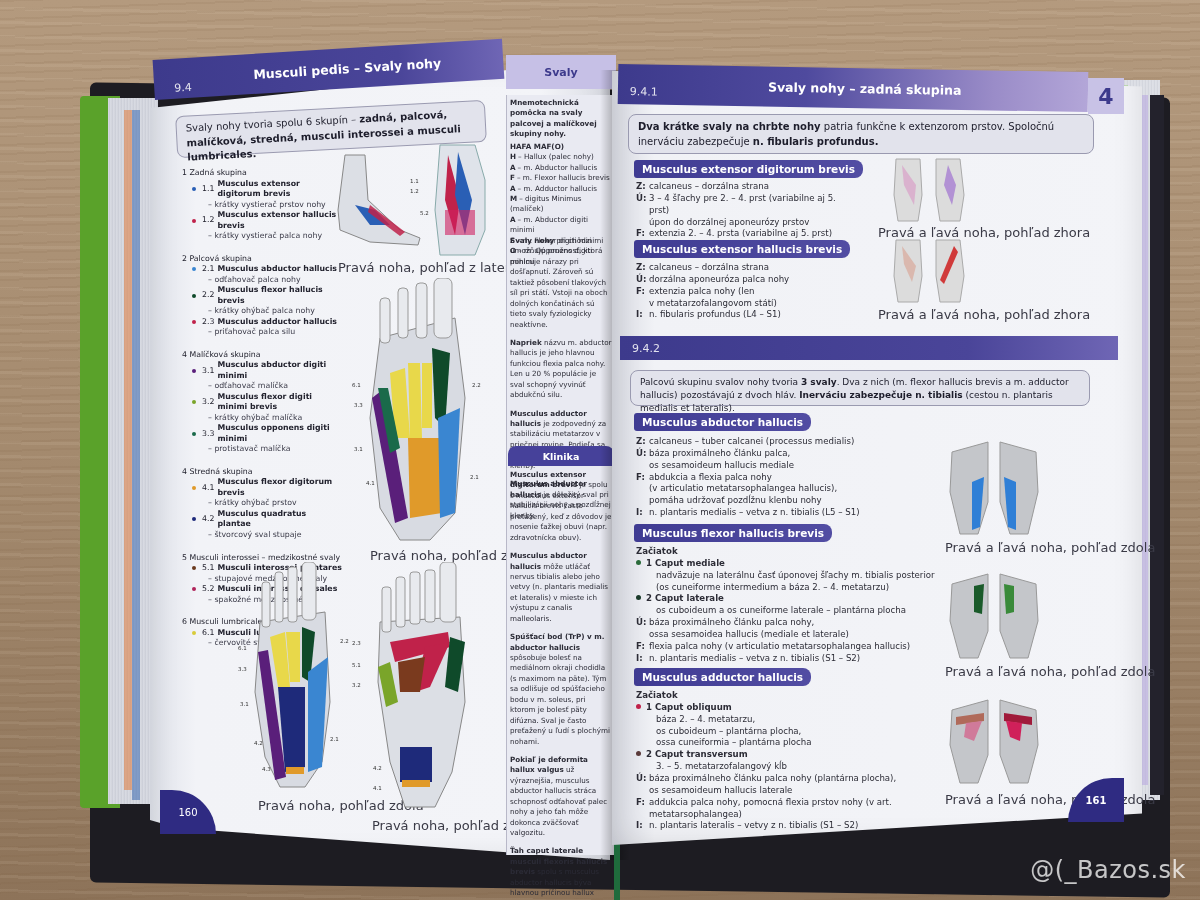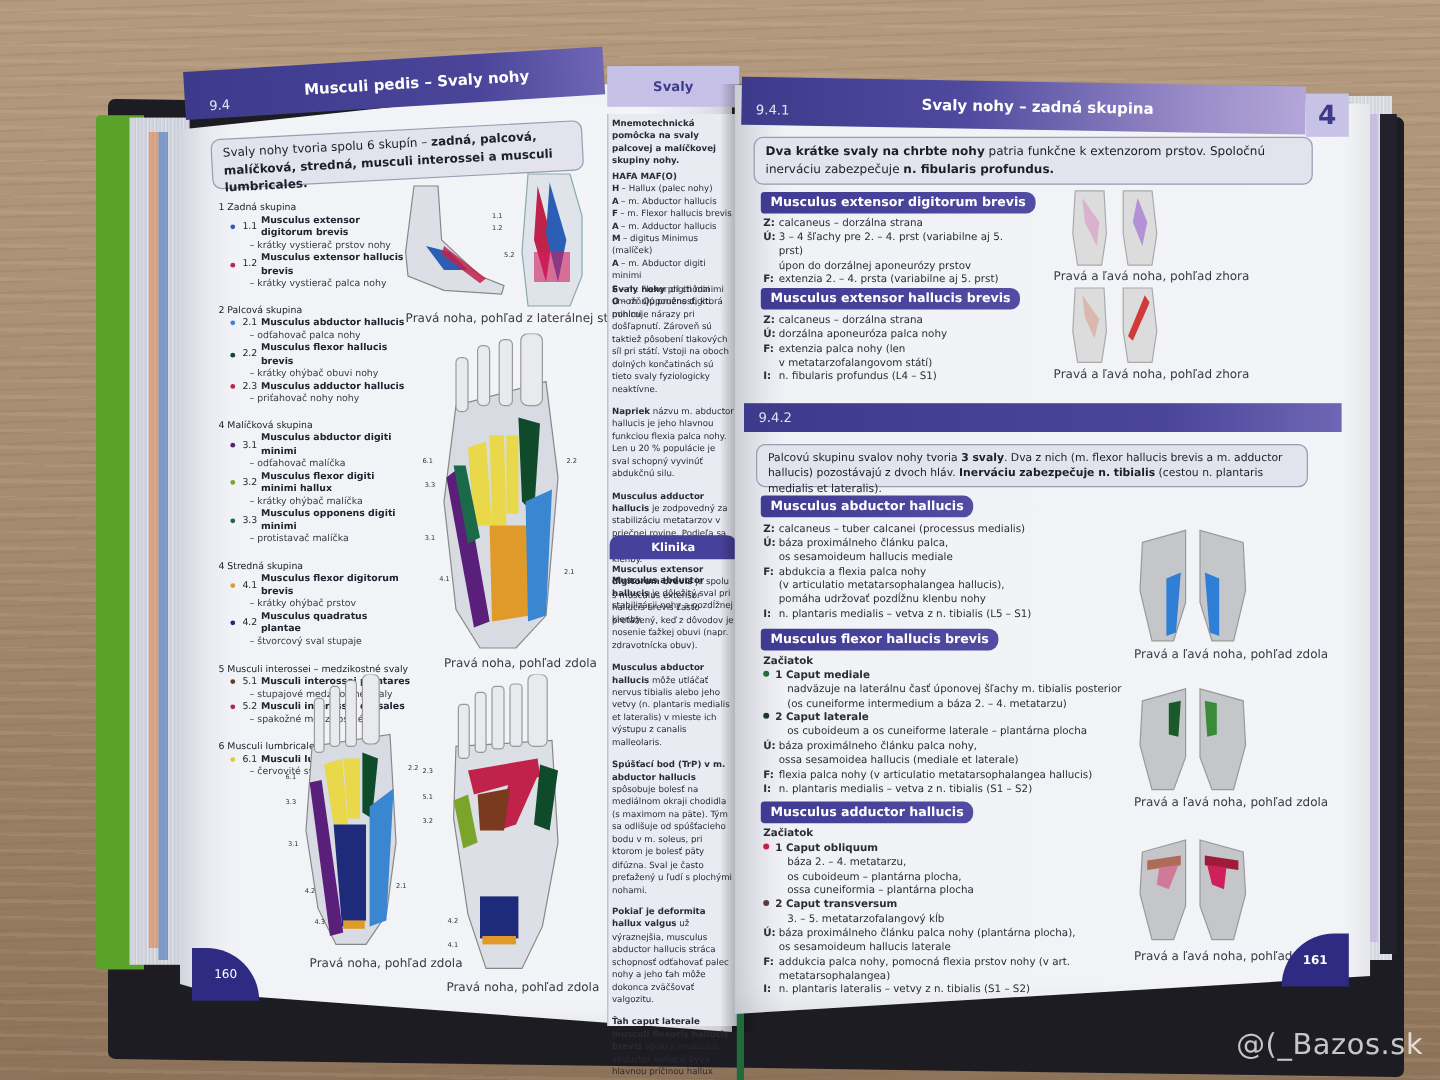--- a/index.html
+++ b/index.html
@@ -72,21 +72,21 @@
     color: #fff; font-size: 10.5px; font-weight: bold; padding: 3px 8px; border-radius: 3px 8px 8px 3px;
     white-space: nowrap;
   }
   .zufi { position: absolute; font-size: 8.6px; line-height: 1.38; color: #2c2c36; }
   .zufi .row { display: flex; }
   .zufi .k { width: 13px; font-weight: bold; flex: none; }
   .zufi .v { flex: 1; }
   .zufi .indent { padding-left: 13px; }
   .zufi .sub { font-weight: bold; }
   .zufi .dot { display: inline-block; width: 5px; height: 5px; border-radius: 50%; margin: 0 5px 1px 0; }
-  .caption { position: absolute; font-size: 10px; color: #3a3a46; white-space: nowrap; }
+  .caption { position: absolute; font-size: 13px; color: #3a3a46; white-space: nowrap; }
   .figure { position: absolute; }
   
   .group-list { position: absolute; left: 182px; top: 168px; width: 160px; font-size: 7.8px; color: #23232f; line-height: 1.35; }
   .group-list .gtitle { font-weight: normal; margin-top: 12px; }
   .group-list .gtitle:first-child { margin-top: 0; }
   .group-list .item { padding-left: 10px; font-weight: bold; display: flex; align-items: center; }
   .group-list .item .bullet { width: 4px; height: 4px; border-radius: 50%; margin-right: 6px; flex: none; }
   .group-list .desc { padding-left: 26px; color: #3a3a48; }
   
   .sidecol { position: absolute; left: 506px; top: 95px; width: 110px; height: 760px; background: #e9eaf2; border-left: 1px solid #b8b8c8; }
@@ -146,38 +146,38 @@
       <span class="bullet" style="background: rgb(58, 134, 209);"></span>
       <span style="font-weight: normal; margin-right: 3px;">2.1</span>
       <span>Musculus abductor hallucis</span>
     </div>
     <div class="desc">– odťahovač palca nohy</div>
     <div class="item">
       <span class="bullet" style="background: rgb(15, 74, 42);"></span>
       <span style="font-weight: normal; margin-right: 3px;">2.2</span>
       <span>Musculus flexor hallucis brevis</span>
     </div>
-    <div class="desc">– krátky ohýbač obuvi nohy</div>
+    <div class="desc">– krátky ohýbač palca nohy</div>
     <div class="item">
       <span class="bullet" style="background: rgb(192, 34, 74);"></span>
       <span style="font-weight: normal; margin-right: 3px;">2.3</span>
       <span>Musculus adductor hallucis</span>
     </div>
-    <div class="desc">– priťahovač nohy nohy</div>
+    <div class="desc">– priťahovač palca silu</div>
     <div class="gtitle">4 Malíčková skupina</div>
     <div class="item">
       <span class="bullet" style="background: rgb(90, 31, 122);"></span>
       <span style="font-weight: normal; margin-right: 3px;">3.1</span>
       <span>Musculus abductor digiti minimi</span>
     </div>
     <div class="desc">– odťahovač malíčka</div>
     <div class="item">
       <span class="bullet" style="background: rgb(122, 165, 42);"></span>
       <span style="font-weight: normal; margin-right: 3px;">3.2</span>
-      <span>Musculus flexor digiti minimi hallux</span>
+      <span>Musculus flexor digiti minimi brevis</span>
     </div>
     <div class="desc">– krátky ohýbač malíčka</div>
     <div class="item">
       <span class="bullet" style="background: rgb(26, 106, 74);"></span>
       <span style="font-weight: normal; margin-right: 3px;">3.3</span>
       <span>Musculus opponens digiti minimi</span>
     </div>
     <div class="desc">– protistavač malíčka</div>
     <div class="gtitle">4 Stredná skupina</div>
     <div class="item">

